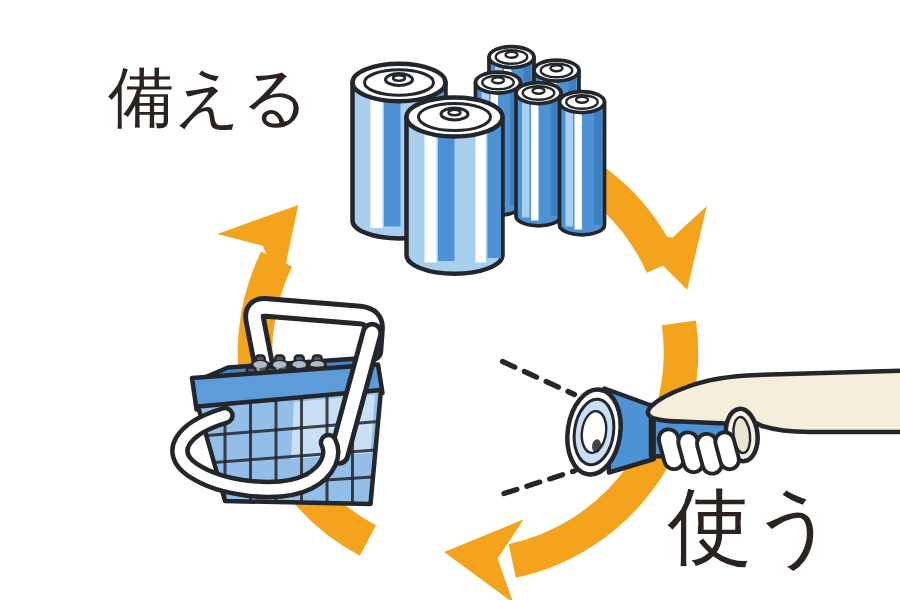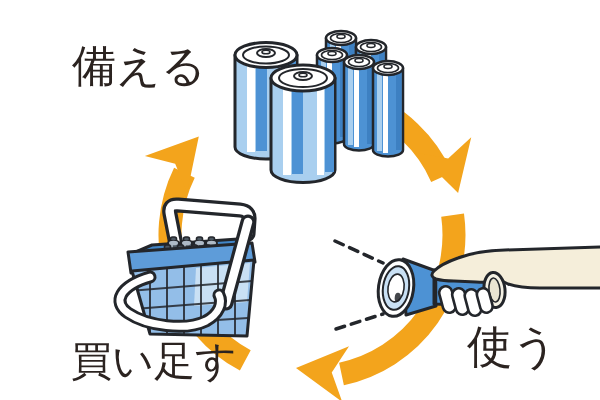--- a/index.html
+++ b/index.html
@@ -8,21 +8,21 @@
     background:var(--background,#fff);
     font-family:"DejaVu Sans","Liberation Sans",sans-serif;
   }
   .stage svg{position:absolute;left:0;top:0;}
   .label{
     position:absolute;font-weight:normal;color:var(--text,#2b2320);
     line-height:1;white-space:nowrap;letter-spacing:0;
   }
   .label-prepare{left:72px;top:44px;font-size:44px;}
   .label-restock{left:71px;top:341px;font-size:41px;}
-  .label-use{left:467px;top:324px;font-size:45px;}
+  .label-use{left:445px;top:324px;font-size:56px;}
 
   
   .arc{fill:none;stroke:var(--orange,#f3a41c);stroke-width:23;}
   .ah{fill:var(--orange,#f3a41c);}
   .o3{stroke:var(--ink,#23262b);stroke-width:3;stroke-linejoin:round;}
   .o25{stroke:var(--ink,#23262b);stroke-width:2.5;stroke-linejoin:round;}
   .o2{stroke:var(--ink,#23262b);stroke-width:2;stroke-linejoin:round;}
   .o15{stroke:var(--ink,#23262b);stroke-width:1.6;}
   .nf{fill:none;}
   .f-blue{fill:var(--blue_mid,#4d92d4);}
@@ -263,14 +263,13 @@
 
       <g>
         <path class="l-ink" d="M 150 277 C 120 286 112 302 128 313 C 147 326 186 331 206 321 C 219 314 223 303 219 295"></path>
         <path class="l-white" d="M 150 277 C 120 286 112 302 128 313 C 147 326 186 331 206 321 C 219 314 223 303 219 295"></path>
       </g>
     </g>
   </svg>
 
   <div class="label label-prepare">備える</div>
   <div class="label label-use">使う</div>
-  <div class="label label-restock">買い足す</div>
 </div>
 
 </body></html>

